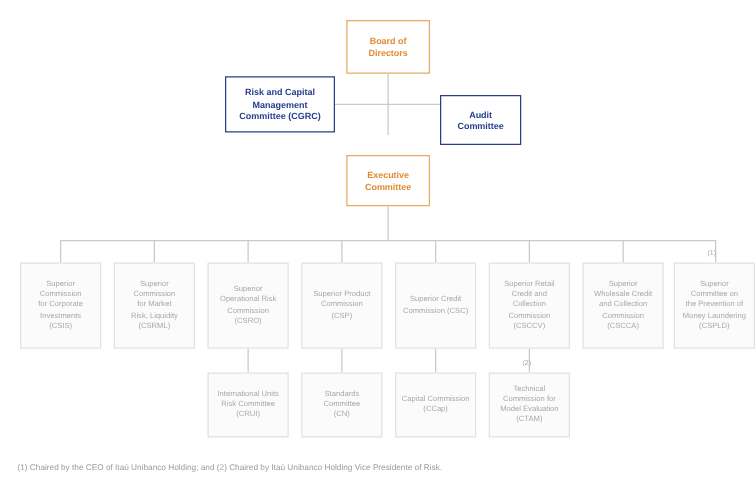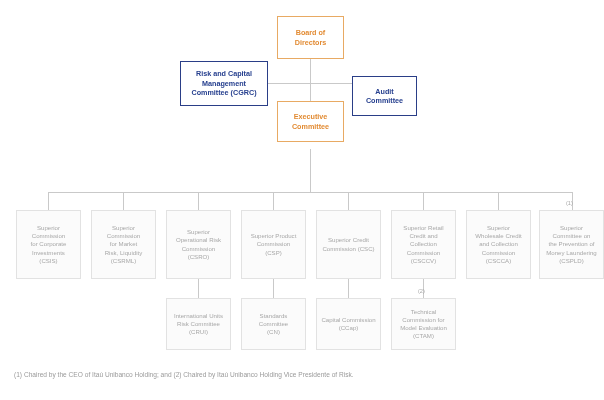--- a/index.html
+++ b/index.html
@@ -130,21 +130,21 @@
     <span class="label">Risk and Capital
 Management
 Committee (CGRC)</span>
   </div>
 
   <div class="node blue" style="left:352px; top:76px; width:65px; height:40px;">
     <span class="label">Audit
 Committee</span>
   </div>
 
-  <div class="node amber" style="left:277px; top:101px; width:67px; height:41px;">
+  <div class="node amber" style="left:277px; top:124px; width:67px; height:41px;">
     <span class="label">Executive
 Committee</span>
   </div>
 
   <div class="node gray" style="left:16px; top:210px; width:65px; height:69px;">
     <span class="label">Superior
 Commission
 for Corporate
 Investments
 (CSIS)</span>

